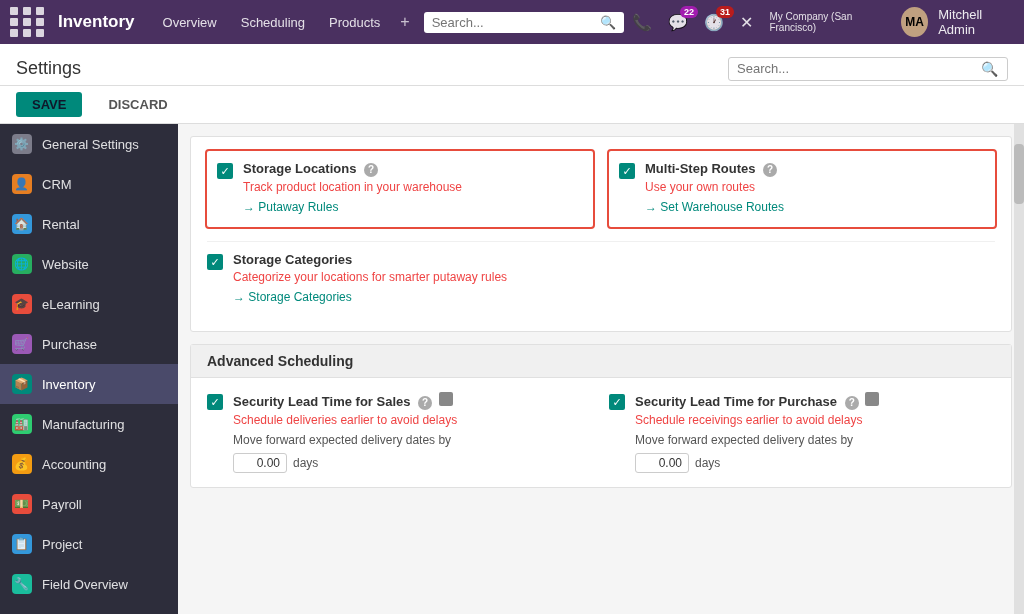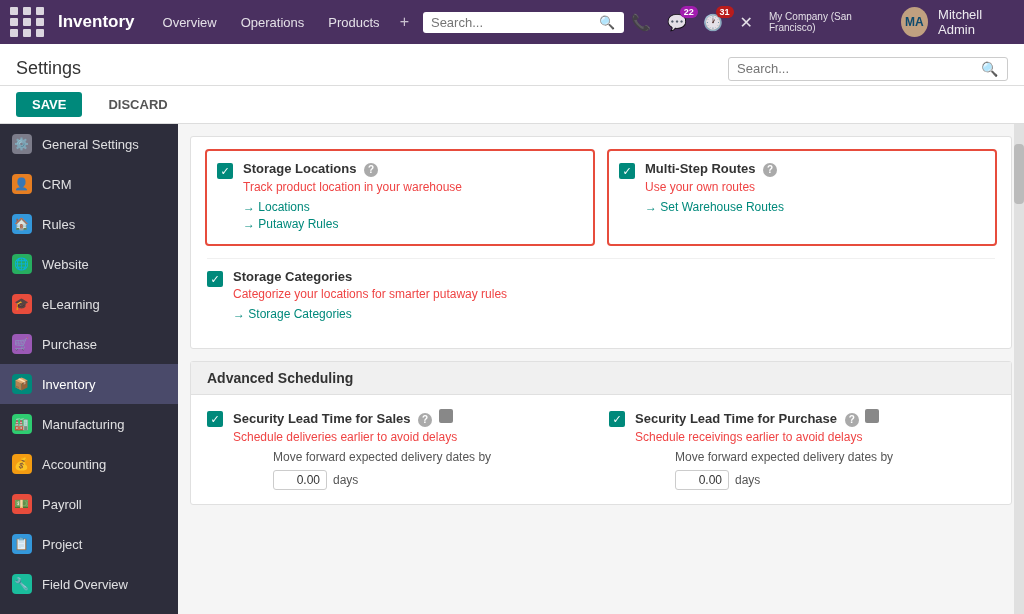--- a/index.html
+++ b/index.html
@@ -74,21 +74,21 @@
       color: rgba(255,255,255,0.85);
       font-size: 10px;
       margin: 0 8px;
     }
     .topnav-avatar {
       width: 30px; height: 30px;
       border-radius: 50%;
       background: #c0a080;
       overflow: hidden;
       display: flex; align-items: center; justify-content: center;
-      color: #0c4a6e; font-size: 12px; font-weight: bold;
+      color: #000000; font-size: 12px; font-weight: bold;
     }
     .topnav-username {
       color: rgba(255,255,255,0.9);
       font-size: 13px;
     }
     .topnav-search {
       background: white;
       border-radius: 3px;
       padding: 3px 8px;
       display: flex;
@@ -136,21 +136,21 @@
     
     .action-bar {
       background: white;
       padding: 6px 16px;
       display: flex;
       gap: 10px;
       border-bottom: 1px solid #ddd;
     }
     .btn-save {
       background: #00897b;
-      color: #ffffff;
+      color: #0f172a;
       border: none;
       padding: 5px 16px;
       border-radius: 3px;
       font-size: 13px;
       cursor: pointer;
       font-weight: 600;
     }
     .btn-discard {
       background: transparent;
       color: #555;
@@ -338,21 +338,20 @@
     .section-advanced { margin: 12px 12px 12px; }
 
     
     .lead-time-row {
       display: flex;
       align-items: center;
       gap: 6px;
       font-size: 12px;
       color: #555;
       margin-top: 6px;
-      margin-left: 40px;
     }
     .lead-time-input {
       border: 1px solid #ccc;
       border-radius: 3px;
       padding: 2px 6px;
       width: 54px;
       font-size: 12px;
       text-align: right;
       color: #333;
     }
@@ -367,21 +366,21 @@
       <span></span>
     <span></span>
       <span></span>
       <span></span>
     <span></span>
       <span></span>
       <span></span>
   </div>
   <span class="topnav-title">Inventory</span>
   <span class="topnav-link">Overview</span>
-  <span class="topnav-link">Operations</span>
+  <span class="topnav-link">Scheduling</span>
   <span class="topnav-link">Products</span>
   <span class="topnav-plus">+</span>
   <div class="topnav-spacer"></div>
 
   <div class="topnav-search">
     <input type="text" placeholder="Search..." style="">
     <span style="color:#aaa;">🔍</span>
   </div>
   <div class="topnav-icons">
     <div class="topnav-icon-btn">📞</div>
@@ -417,21 +416,21 @@
     <div class="sidebar-item">
       <div class="sidebar-icon icon-gear">⚙️</div>
       <span>General Settings</span>
     </div>
     <div class="sidebar-item">
       <div class="sidebar-icon icon-crm">👤</div>
       <span>CRM</span>
     </div>
     <div class="sidebar-item">
       <div class="sidebar-icon icon-rental">🏠</div>
-      <span>Rules</span>
+      <span>Rental</span>
     </div>
     <div class="sidebar-item">
       <div class="sidebar-icon icon-website">🌐</div>
       <span>Website</span>
     </div>
     <div class="sidebar-item">
       <div class="sidebar-icon icon-elearning">🎓</div>
       <span>eLearning</span>
     </div>
     <div class="sidebar-item">
@@ -473,21 +472,20 @@
         <div class="settings-grid">
 
           <div class="setting-item highlighted">
             <div class="setting-checkbox">✓</div>
             <div class="setting-content">
               <div class="setting-title">
                 <span>Storage Locations</span>
                 <span class="question-icon">?</span>
               </div>
               <div class="setting-desc">Track product location in your warehouse</div>
-              <a class="setting-link">Locations</a>
               <a class="setting-link">Putaway Rules</a>
             </div>
           </div>
 
           <div class="setting-item highlighted">
             <div class="setting-checkbox">✓</div>
             <div class="setting-content">
               <div class="setting-title">
                 <span>Multi-Step Routes</span>
                 <span class="question-icon">?</span>

